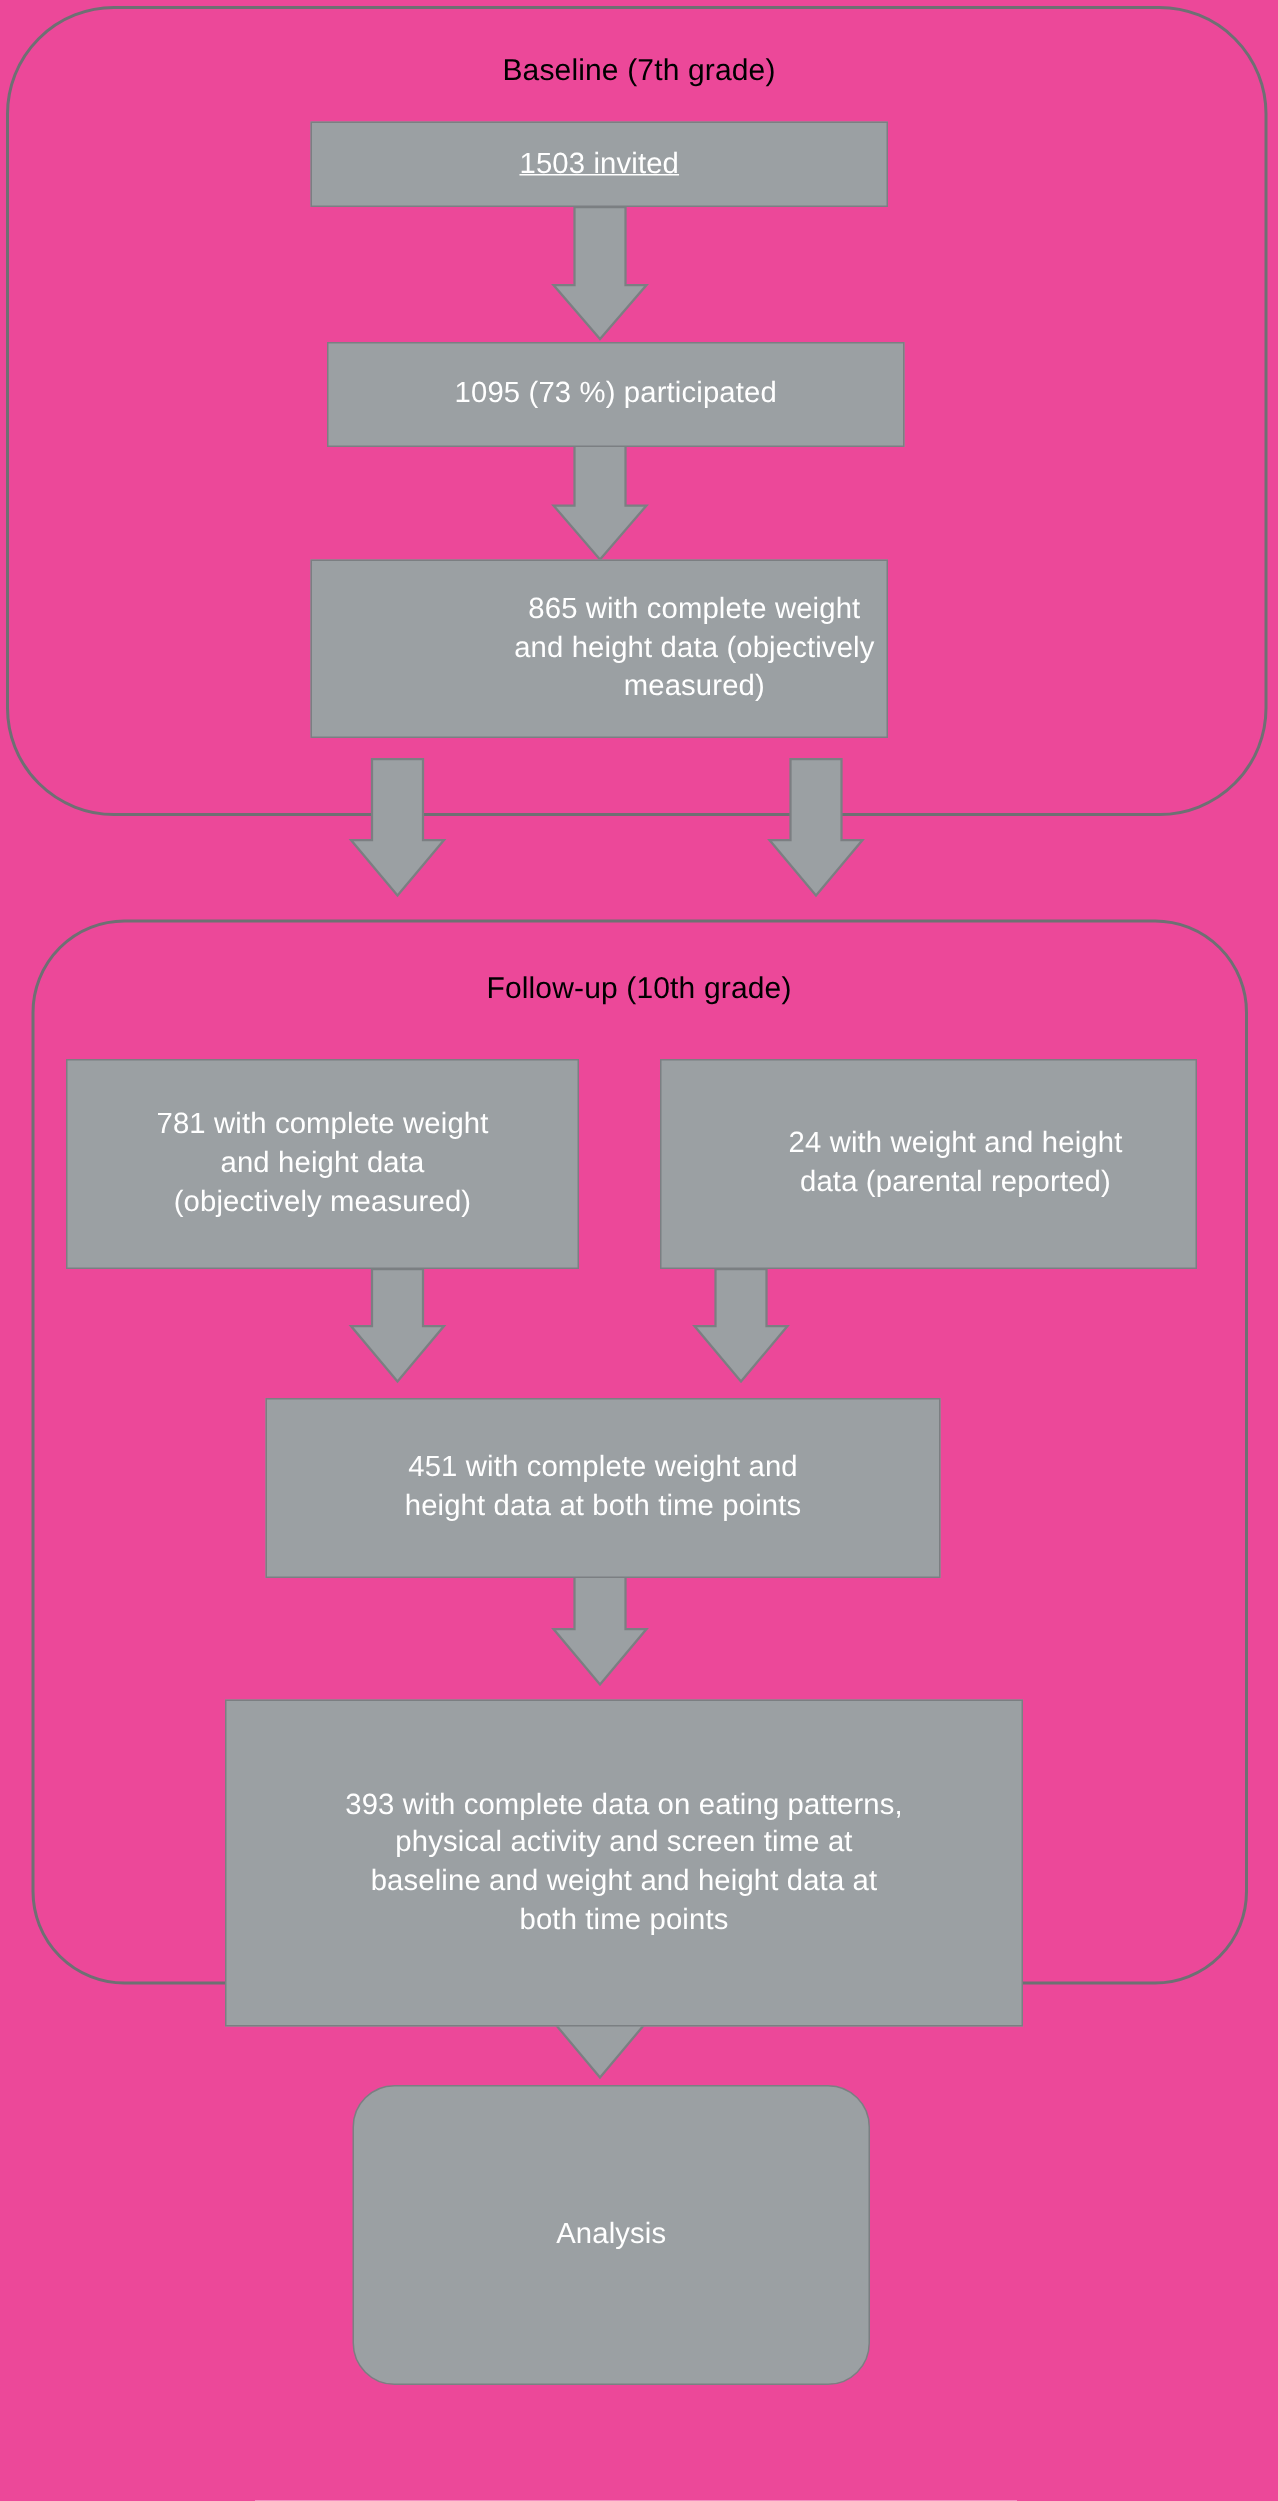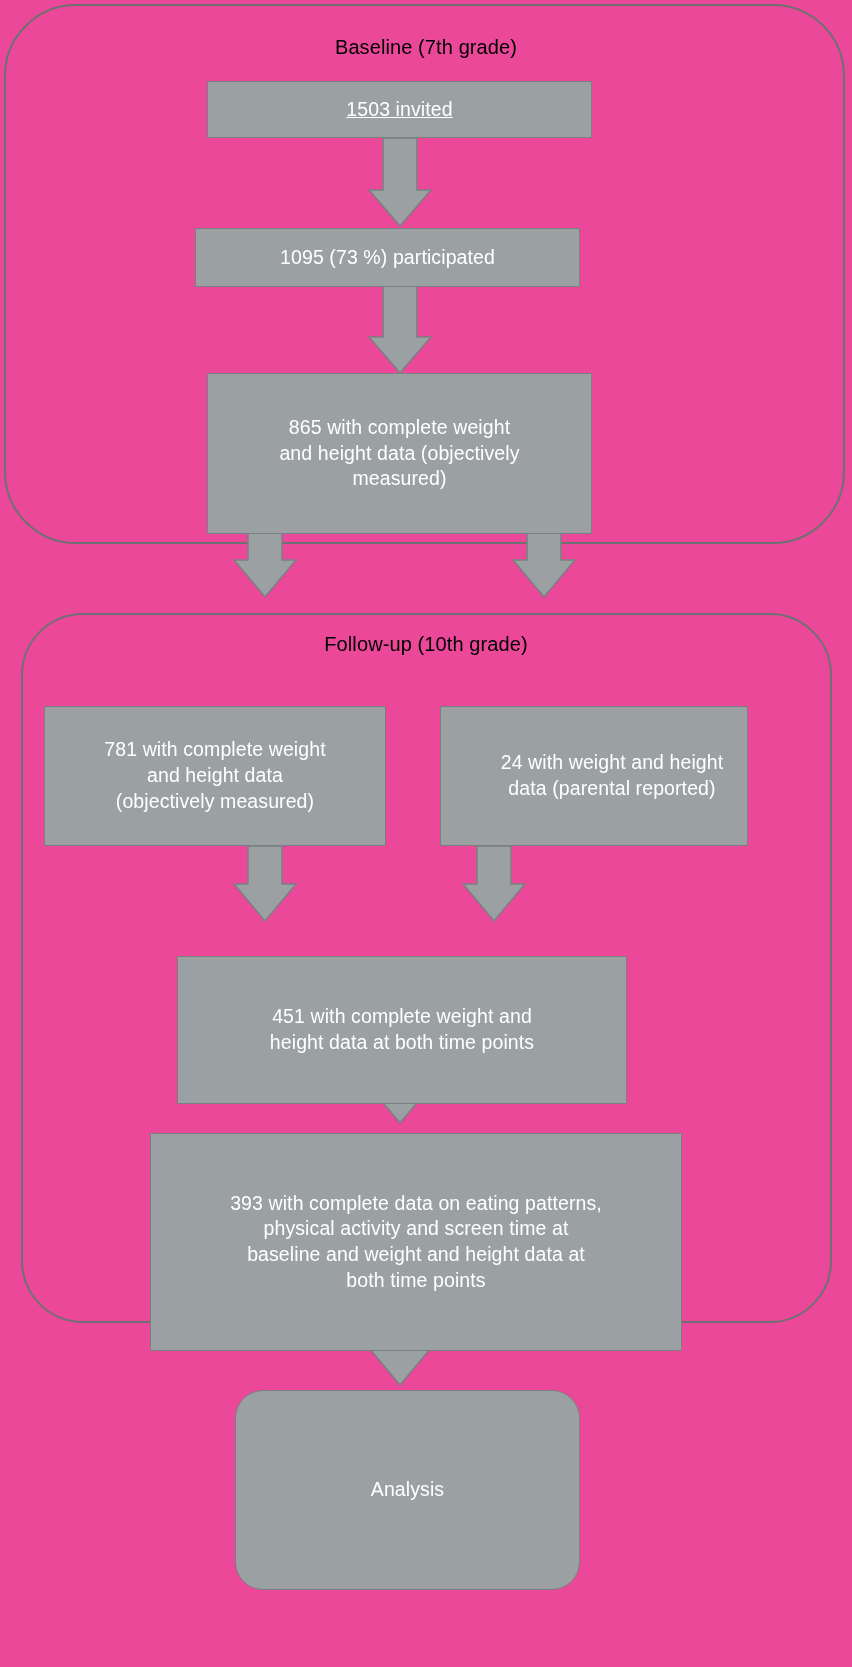--- a/index.html
+++ b/index.html
@@ -90,48 +90,48 @@
       <polygon points="477,846 511,846 511,884 525,884 494,921 463,884 477,884"></polygon>
 
       <polygon points="383,1050 417,1050 417,1086 431,1086 400,1123 369,1086 383,1086"></polygon>
 
       <polygon points="383,1310 417,1310 417,1348 431,1348 400,1385 369,1348 383,1348"></polygon>
     </g>
   </svg>
 
   <div class="group-title" style="left:0px; top:36px; width:852px;">Baseline (7th grade)</div>
 
-  <div class="group-title" style="left:0px; top:633px; width:852px;">Follow-up (10th grade)</div>
+  <div class="group-title" style="left:0px; top:648px; width:852px;">Follow-up (10th grade)</div>
 
   <div class="node" style="left:207px; top:81px; width:385px; height:57px;text-decoration:underline;">
     <span class="node-text">1503 invited</span>
   </div>
 
-  <div class="node" style="left:195px; top:228px; width:385px; height:59px;">
+  <div class="node" style="left:218px; top:228px; width:385px; height:70px;">
     <span class="node-text">1095 (73 %) participated</span>
   </div>
 
-  <div class="node" style="left:207px; top:373px; width:385px; height:161px;">
+  <div class="node" style="left:207px; top:373px; width:385px; height:119px;justify-content:flex-end;">
     <span class="node-text">865 with complete weight
 and height data (objectively
 measured)</span>
   </div>
 
   <div class="node" style="left:44px; top:706px; width:342px; height:140px;">
     <span class="node-text">781 with complete weight
 and height data
 (objectively measured)</span>
   </div>
 
-  <div class="node" style="left:440px; top:706px; width:308px; height:140px;padding-left:44px;">
+  <div class="node" style="left:440px; top:706px; width:358px; height:140px;padding-left:44px;">
     <span class="node-text">24 with weight and height
 data (parental reported)</span>
   </div>
 
-  <div class="node" style="left:177px; top:956px; width:450px; height:148px;">
+  <div class="node" style="left:177px; top:932px; width:450px; height:120px;">
     <span class="node-text">451 with complete weight and
 height data at both time points</span>
   </div>
 
   <div class="node" style="left:150px; top:1133px; width:532px; height:218px;">
     <span class="node-text">393 with complete data on eating patterns,
 physical activity and screen time at
 baseline and weight and height data at
 both time points</span>
   </div>

